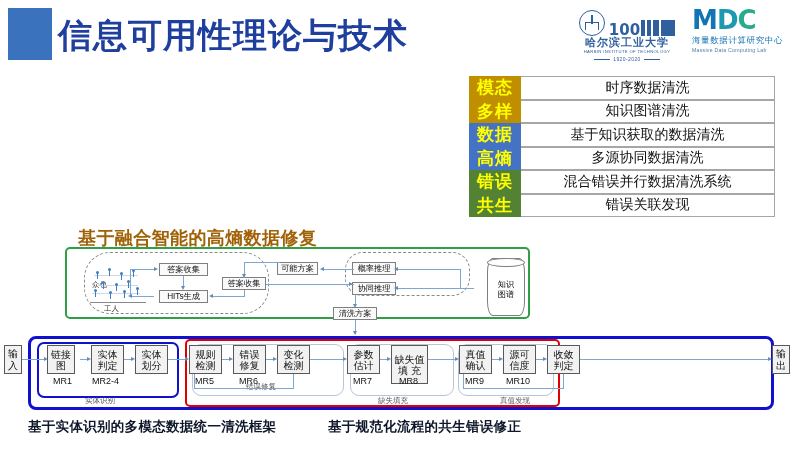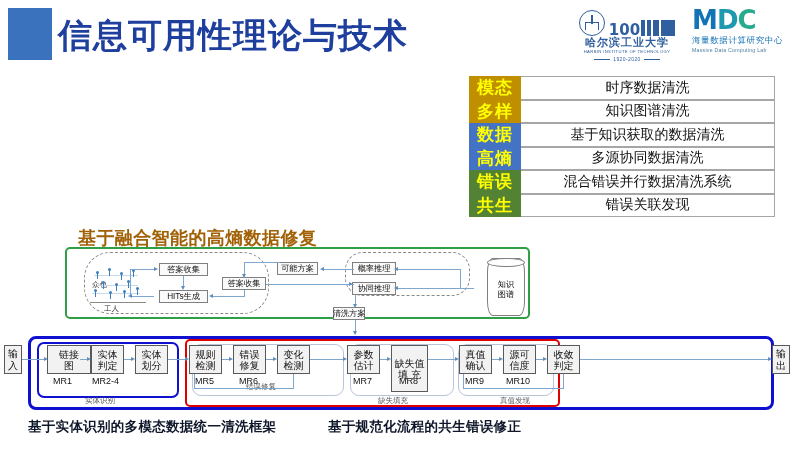--- a/index.html
+++ b/index.html
@@ -193,21 +193,21 @@
   </div>
   <div class="crowd-base"></div>
   <div class="lbl" style="left:104px;top:304px;">工人</div>
 
   <div class="box" style="left:159px;top:263px;width:49px;height:13px;">答案收集</div>
   <div class="box" style="left:159px;top:290px;width:49px;height:13px;">HITs生成</div>
   <div class="box" style="left:222px;top:277px;width:44px;height:13px;">答案收集</div>
   <div class="box" style="left:277px;top:262px;width:41px;height:13px;">可能方案</div>
   <div class="box" style="left:352px;top:262px;width:44px;height:13px;">概率推理</div>
   <div class="box" style="left:352px;top:282px;width:44px;height:13px;">协同推理</div>
-  <div class="box" style="left:333px;top:307px;width:32px;height:13px;">清洗方案</div>
+  <div class="box" style="left:333px;top:307px;width:44px;height:13px;">清洗方案</div>
   <div class="db">
     <div style="position:relative;z-index:2;padding-top:5px;">
       <div>知识</div>
       <div>图谱</div>
     </div>
   </div>
 
   <div class="ar" style="left:130px;top:269px;width:24px;height:1px;"></div>
   <div class="arh r" style="left:154px;top:266.6px;"></div>
   <div class="ar" style="left:130px;top:269px;width:1px;height:27px;"></div>
@@ -250,21 +250,21 @@
   </div>
   <div class="pio" style="left:772px;top:345px;width:18px;height:29px;">
     <div>输</div>
     <div>出</div>
   </div>
   <div class="ar" style="left:22px;top:359px;width:22px;height:1px;"></div>
   <div class="arh r" style="left:44px;top:356.6px;"></div>
   <div class="ar" style="left:752px;top:359px;width:18px;height:1px;"></div>
   <div class="arh r" style="left:768px;top:356.6px;"></div>
 
-  <div class="pbox" style="left:47px;top:345px;width:44px;height:29px;text-align:right;">
+  <div class="pbox" style="left:47px;top:345px;width:28px;height:29px;text-align:right;">
     <span>链接</span>
     <span>图</span>
   </div>
   <div class="mr" style="left:53px;top:376px;">MR1</div>
   <div class="ar" style="left:80px;top:359px;width:8px;height:1px;"></div>
     <div class="arh r" style="left:87px;top:356.6px;"></div>
   <div class="pbox" style="left:91px;top:345px;width:33px;height:29px;">
     <span>实体</span>
     <span>判定</span>
   </div>
@@ -303,21 +303,21 @@
   <div class="ar" style="left:310px;top:359px;width:34px;height:1px;"></div>
     <div class="arh r" style="left:343px;top:356.6px;"></div>
 
   <div class="pbox" style="left:347px;top:345px;width:33px;height:29px;">
     <span>参数</span>
     <span>估计</span>
   </div>
   <div class="mr" style="left:353px;top:376px;">MR7</div>
   <div class="ar" style="left:380px;top:359px;width:8px;height:1px;"></div>
     <div class="arh r" style="left:387px;top:356.6px;"></div>
-  <div class="pbox" style="left:391px;top:345px;width:37px;height:47px;">
+  <div class="pbox" style="left:391px;top:345px;width:37px;height:39px;">
     <span>缺失值</span>
     <span>填 充</span>
   </div>
   <div class="mr" style="left:399px;top:376px;">MR8</div>
   <div class="gl" style="left:378px;top:396px;">缺失填充</div>
 
   <div class="ar" style="left:428px;top:359px;width:28px;height:1px;"></div>
     <div class="arh r" style="left:455px;top:356.6px;"></div>
 
   <div class="pbox" style="left:459px;top:345px;width:33px;height:29px;">

